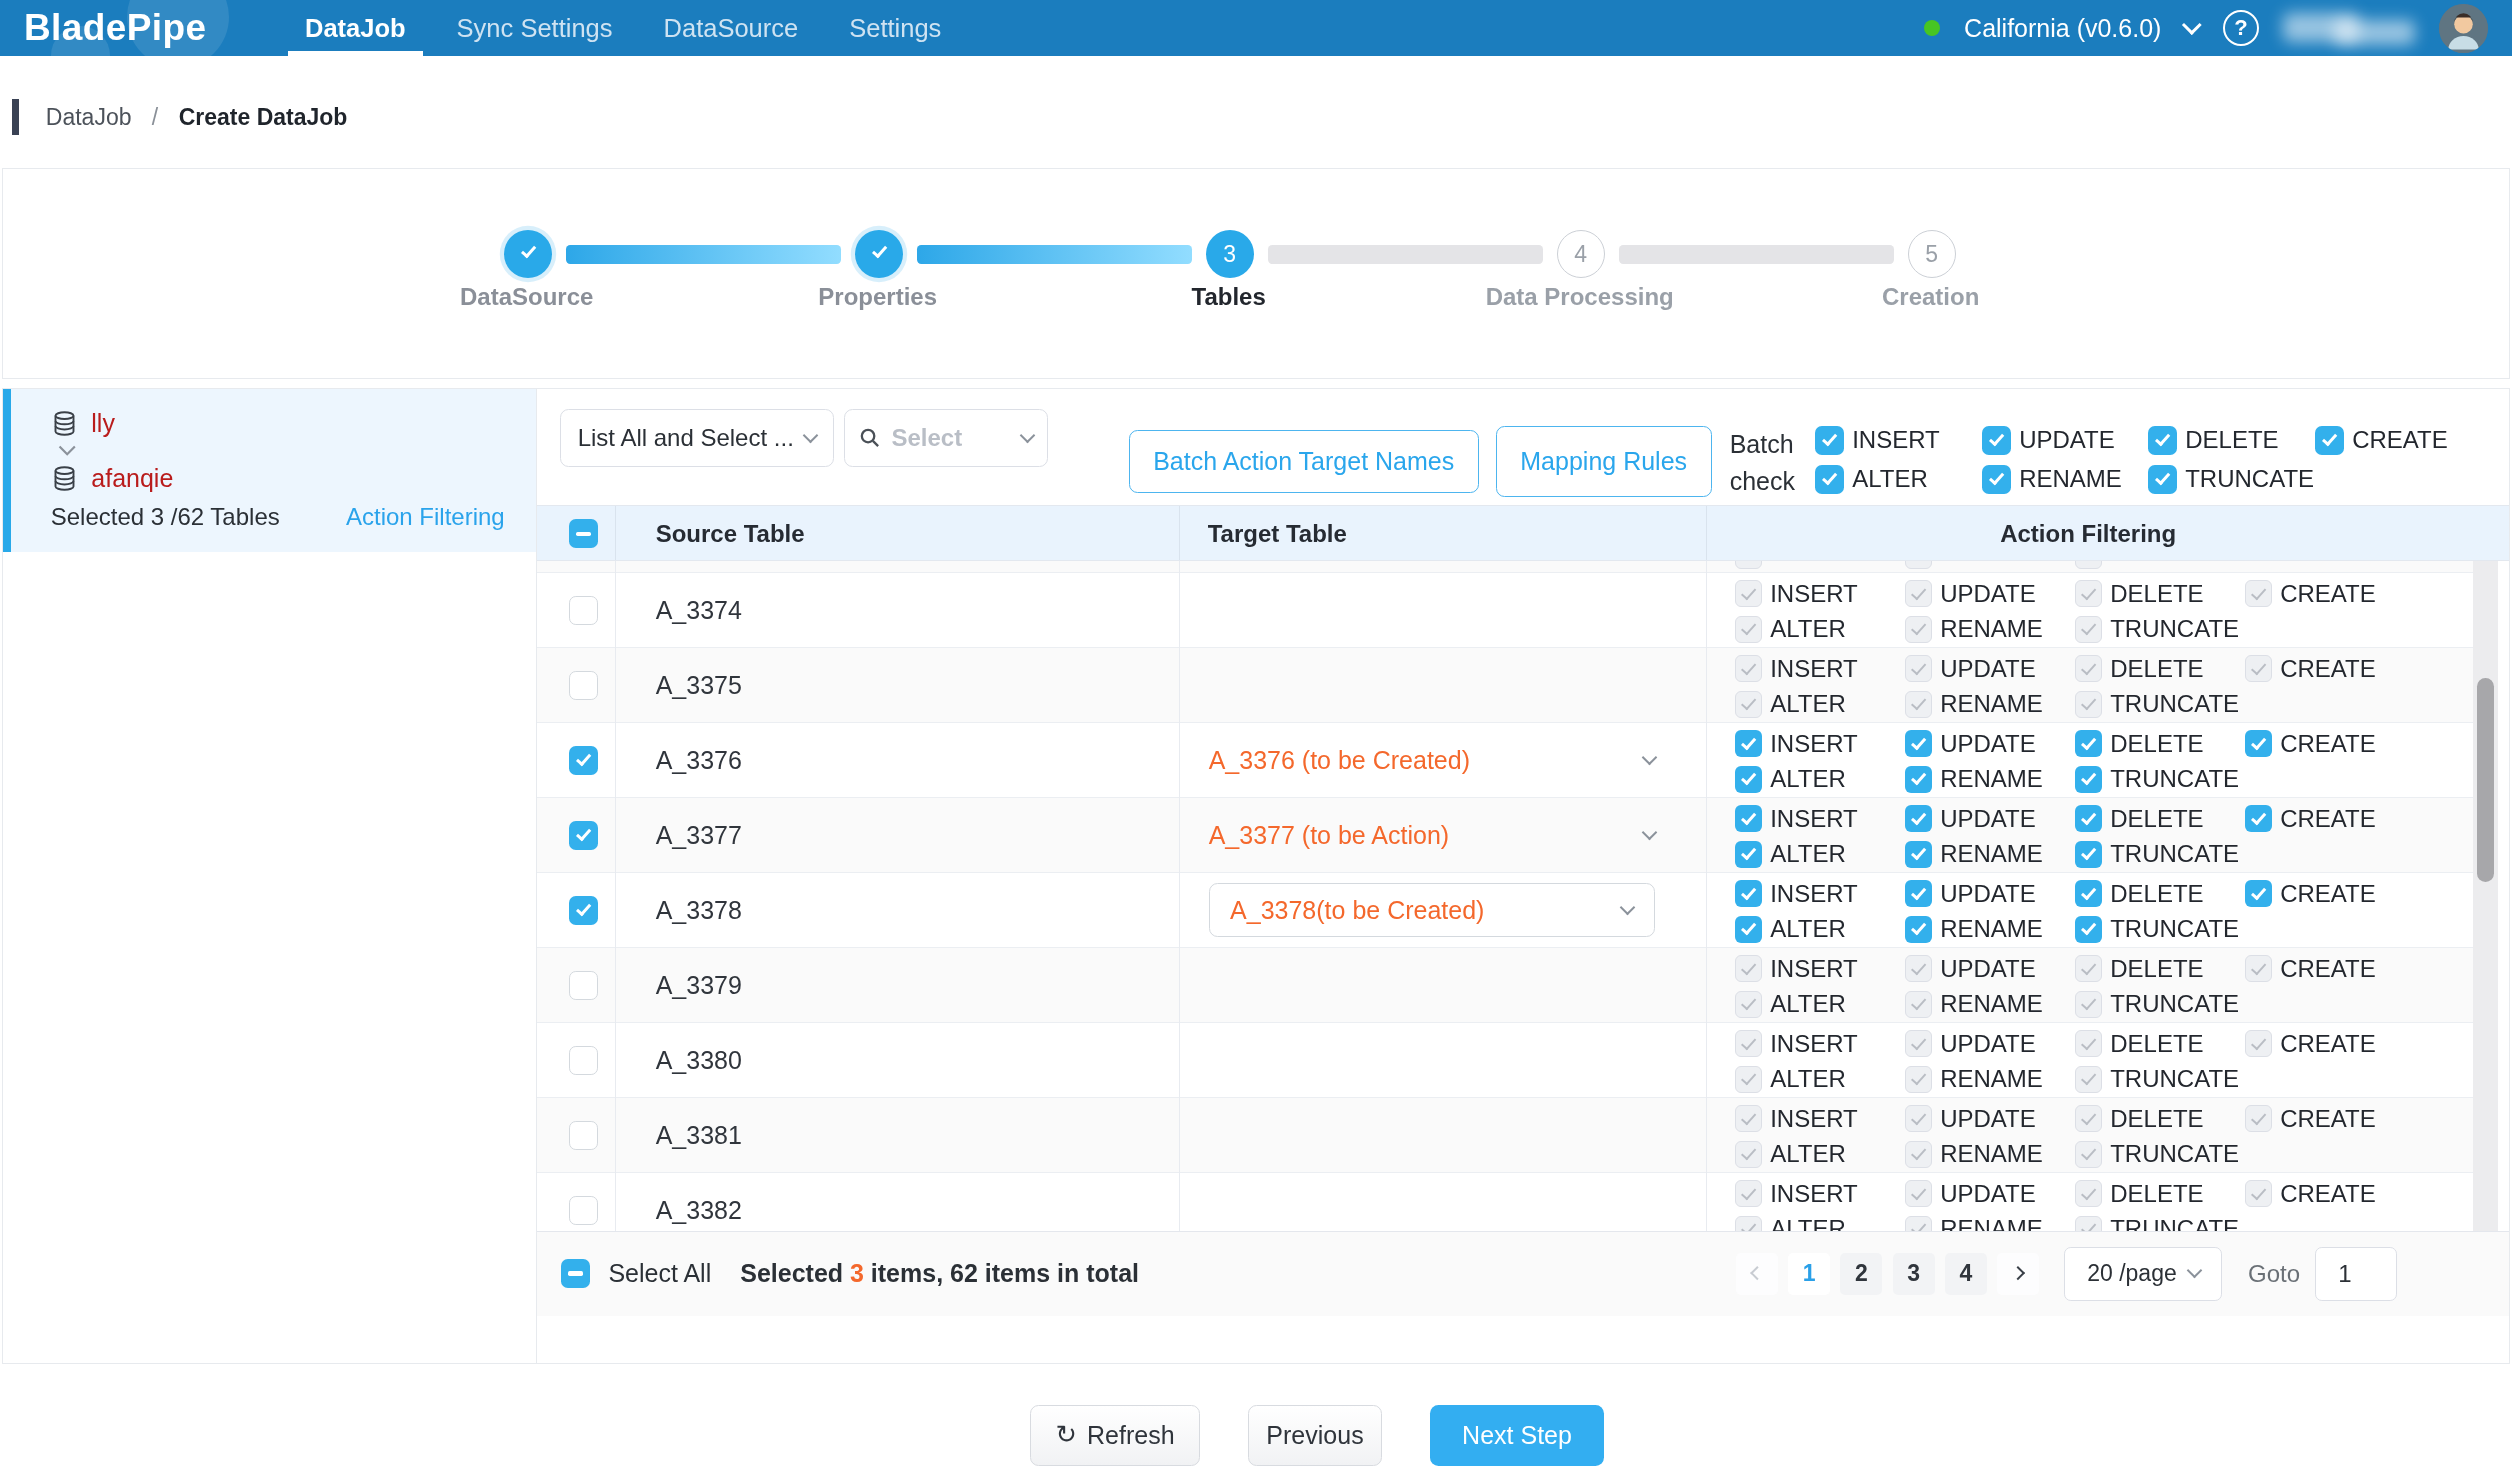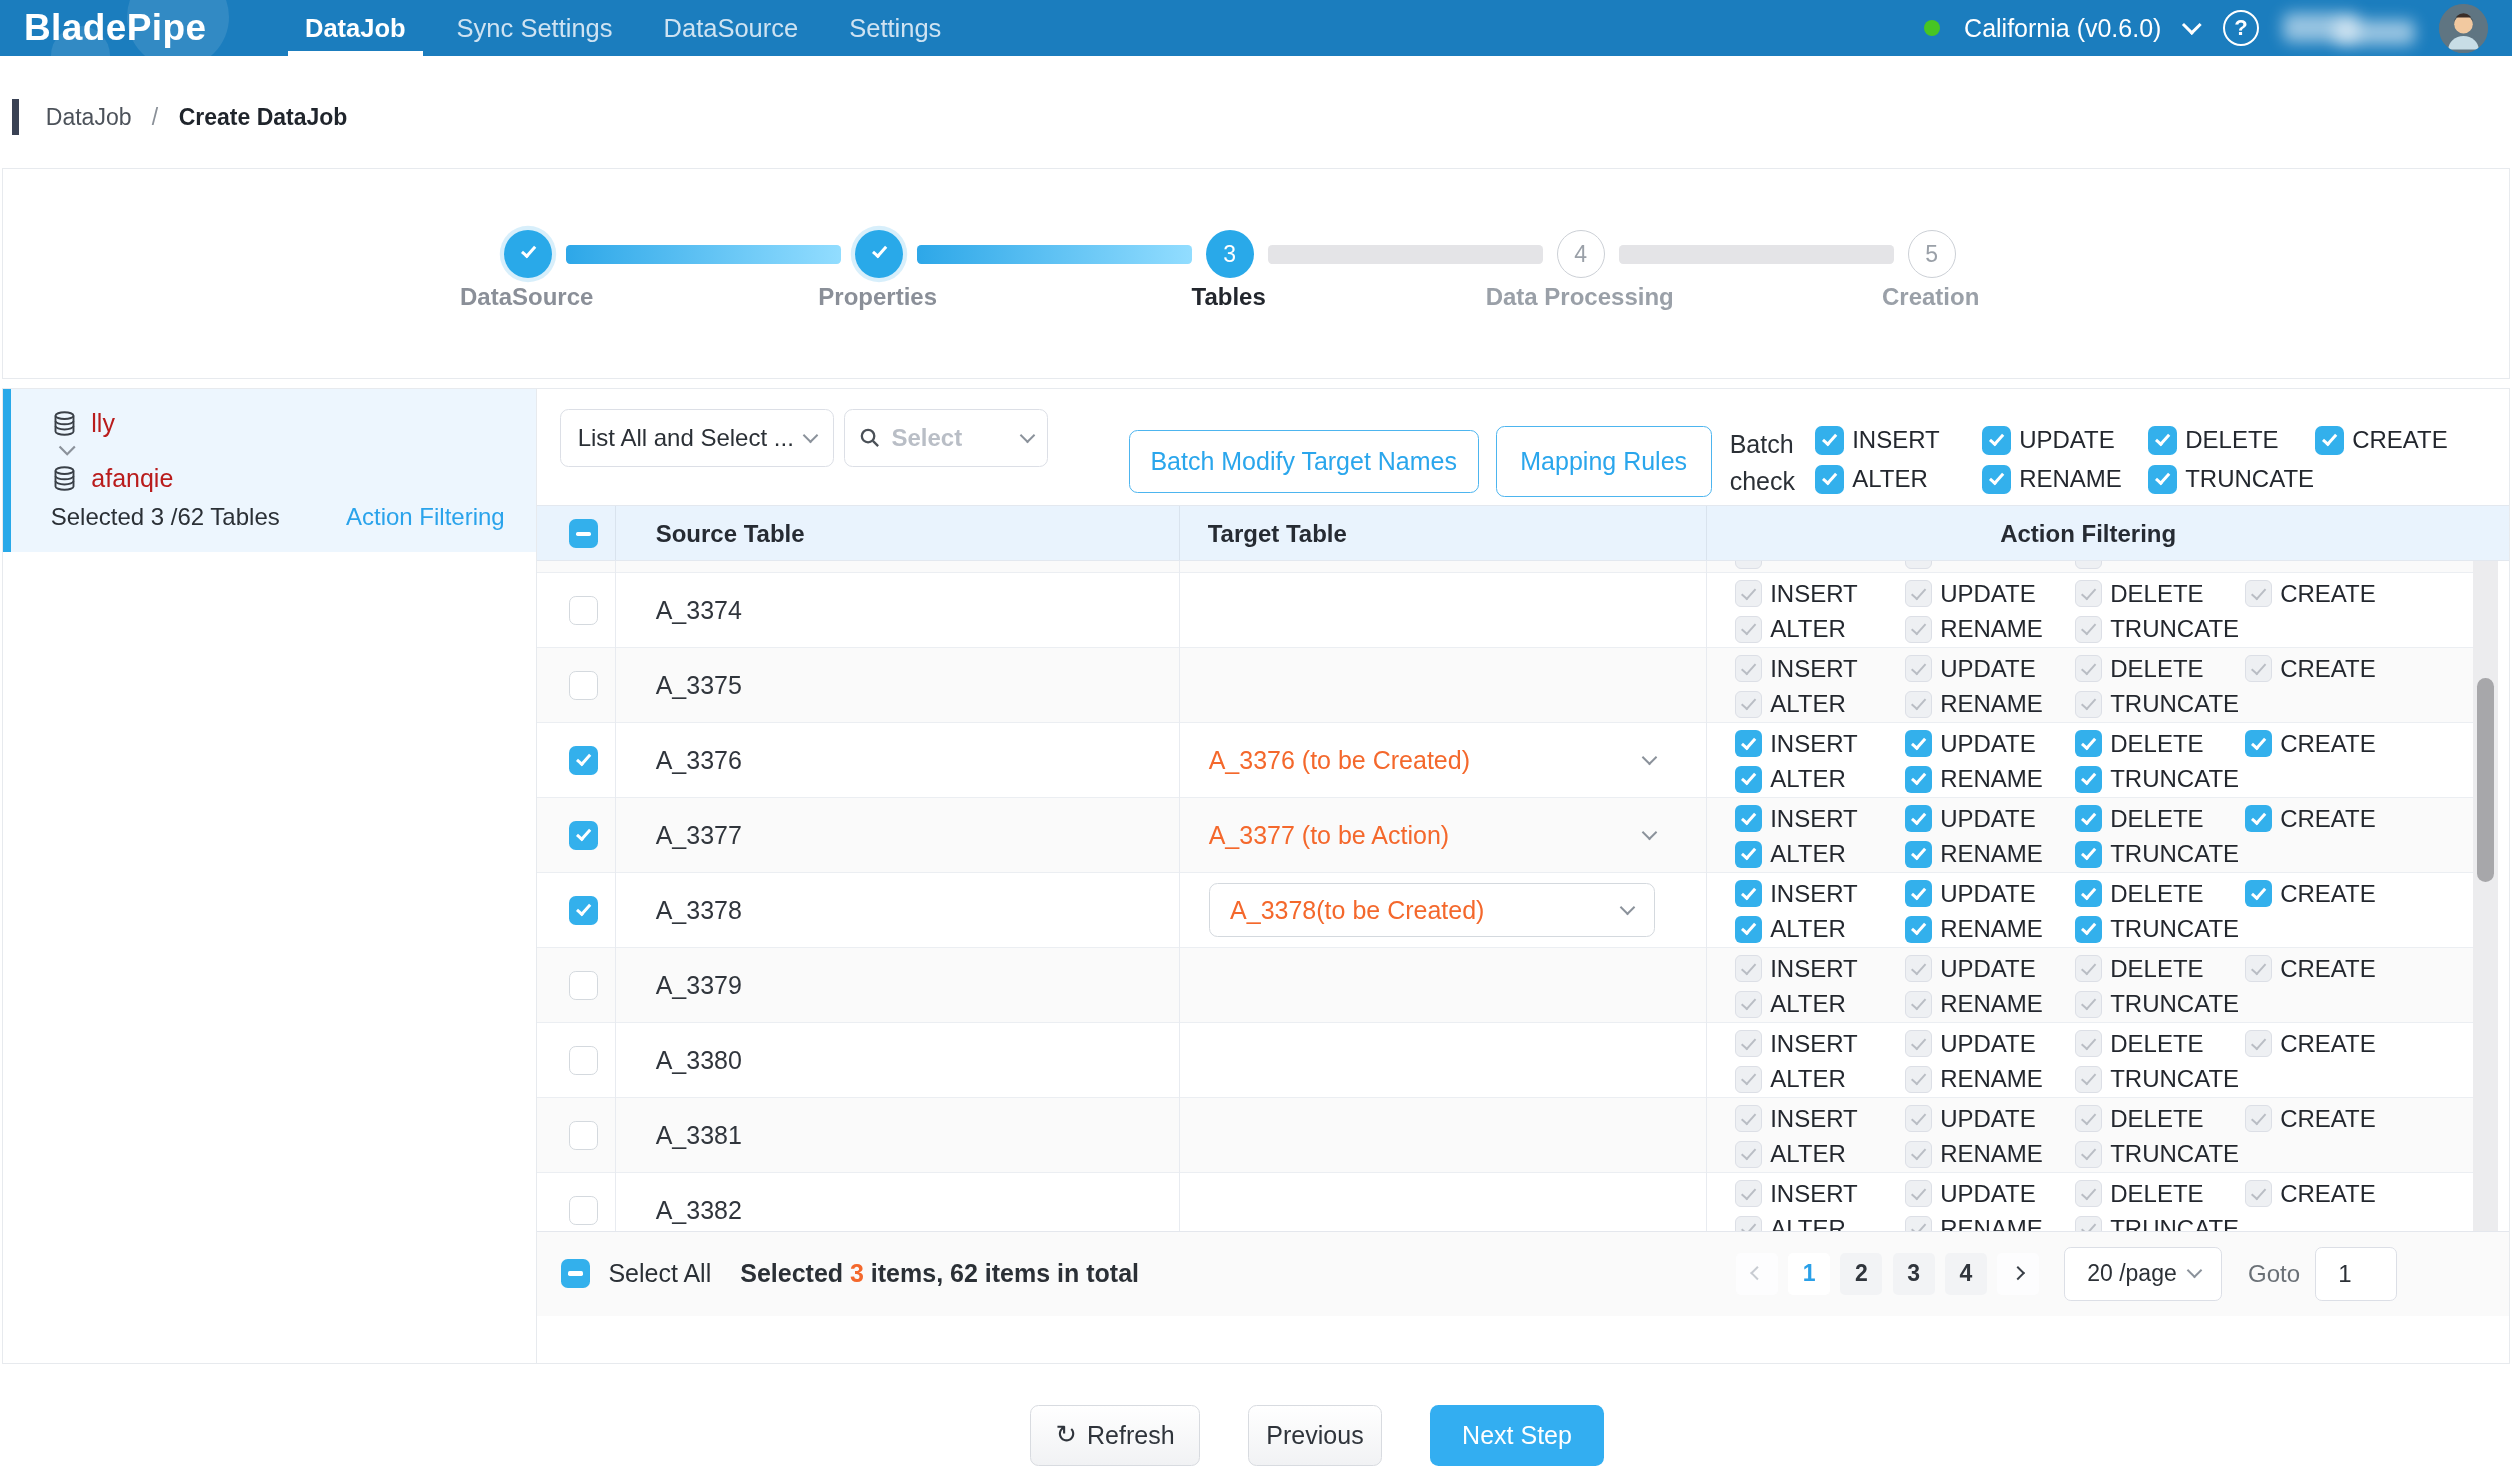--- a/index.html
+++ b/index.html
@@ -246,21 +246,21 @@
         <span class="chev-gray"></span>
       </div>
       <div class="ctrl" id="mini-select">
         <svg width="23" height="23" viewBox="0 0 24 24" fill="none" stroke="#4a5057" stroke-width="2.4">
           <circle cx="10.5" cy="10.5" r="6.5"></circle>
             <path d="M15.5 15.5 L21 21"></path>
         </svg>
         <span class="ph" style="margin-left:10.2px">Select</span>
         <span class="chev-gray"></span>
       </div>
-      <button class="btn-outline" id="batch-modify">Batch Modify Target Names</button>
+      <button class="btn-outline" id="batch-modify">Batch Action Target Names</button>
       <button class="btn-outline" id="mapping-rules">Mapping Rules</button>
       <div class="batch-label">
         <div>Batch</div>
         <div>check</div>
       </div>
       <div class="bc-group r1" id="batch-row1">
           <span class="bc-item" style="left: 0px;">
             <span class="cb blue">
               <i class="tick"></i>
             </span>

